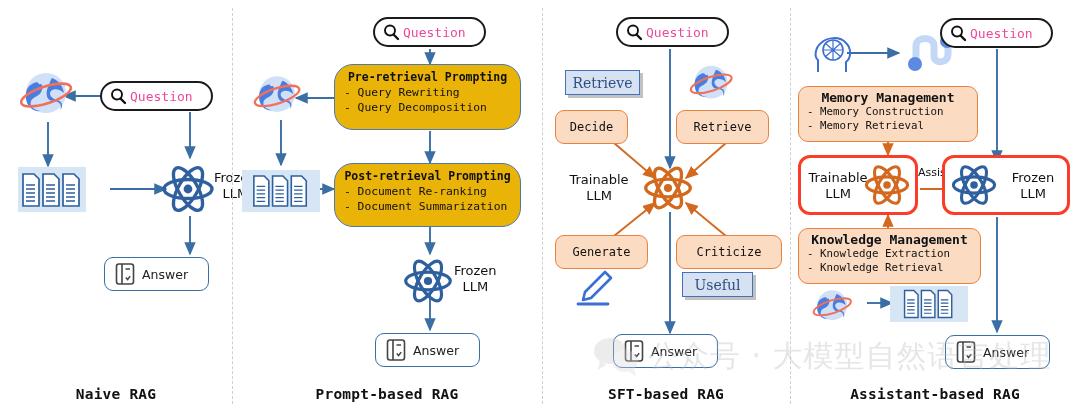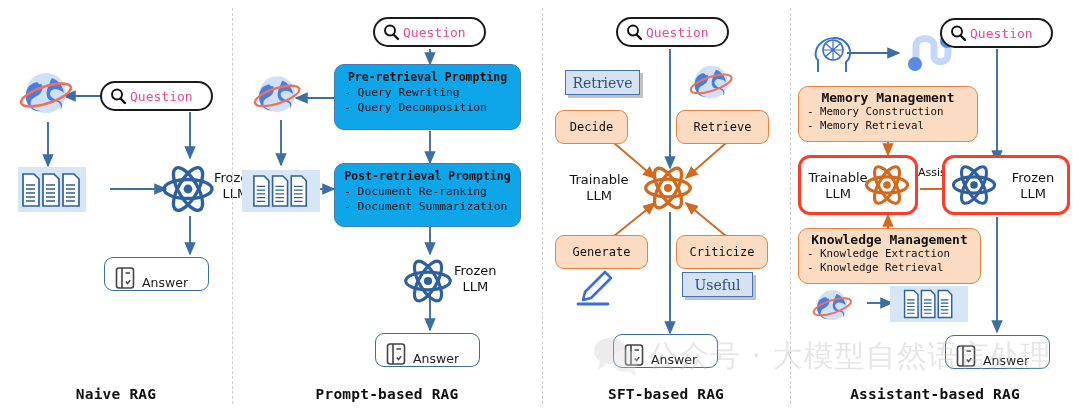--- a/index.html
+++ b/index.html
@@ -12,26 +12,26 @@
           font-weight:bold;font-size:14.5px;color:#111;letter-spacing:0.2px;
           text-align:center;white-space:nowrap;margin-top:6px;}
 
   
   .qpill{position:absolute;border:2px solid #1a1a1a;border-radius:18px;
          background:#fff;height:30px;display:flex;align-items:center;
          padding:0 12px 0 8px;box-sizing:border-box;}
   .qpill .lbl{font-family:"DejaVu Sans Mono",monospace;font-size:13px;color:#ec4899;margin-left:3px;}
 
   .ansbox{position:absolute;border:1.6px solid #3b6ea5;border-radius:9px;
-          background:#fff;height:34px;display:flex;align-items:flex-end;
+          background:#fff;height:34px;display:flex;align-items:center;
           padding:0 10px;box-sizing:border-box;gap:7px;}
   .ansbox .lbl{font-family:"DejaVu Sans",sans-serif;font-size:12.5px;color:#222;}
 
-  .graybox{position:absolute;border:1.6px solid #4a7ab0;border-radius:10px;
-           background:#0ea5e9;box-sizing:border-box;padding:5px 9px 6px 9px;}
+  .graybox{position:absolute;border:1.6px solid #4a7ab0;border-radius:19px;
+           background:#eab308;box-sizing:border-box;padding:5px 9px 6px 9px;}
   .graybox .hd{font-family:"DejaVu Sans Mono",monospace;font-weight:bold;
                font-size:11.5px;color:#111;text-align:center;line-height:15px;}
   .graybox .li{font-family:"DejaVu Sans Mono",monospace;font-size:11.3px;
                color:#111;line-height:15px;white-space:nowrap;}
 
   .orangebox{position:absolute;border:1.5px solid #e8823c;border-radius:9px;
              background:#fbdcc3;box-sizing:border-box;
              display:flex;align-items:center;justify-content:center;}
   .orangebox .lbl{font-family:"DejaVu Sans Mono",monospace;font-size:12px;color:#111;}
 
@@ -279,21 +279,21 @@
 
   <div class="orangebox" style="left:13px;top:110px;width:73px;height:34px;">
     <span class="lbl">Decide</span>
   </div>
   <div class="orangebox" style="left:134px;top:110px;width:93px;height:34px;">
     <span class="lbl">Retrieve</span>
   </div>
   <div class="orangebox" style="left:13px;top:235px;width:93px;height:34px;">
     <span class="lbl">Generate</span>
   </div>
-  <div class="orangebox" style="left:134px;top:235px;width:92px;height:34px;">
+  <div class="orangebox" style="left:134px;top:235px;width:106px;height:34px;">
     <span class="lbl">Criticize</span>
   </div>
 
   <div class="icon" style="left:100px;top:162px;">
     <svg width="52" height="52" viewBox="0 0 56 56">
       <g fill="none" stroke="#d2691e" stroke-width="3.6">
         <ellipse cx="28" cy="28" rx="24" ry="9.5"></ellipse>
         <ellipse cx="28" cy="28" rx="24" ry="9.5" transform="rotate(60 28 28)"></ellipse>
         <ellipse cx="28" cy="28" rx="24" ry="9.5" transform="rotate(120 28 28)"></ellipse>
       </g>

